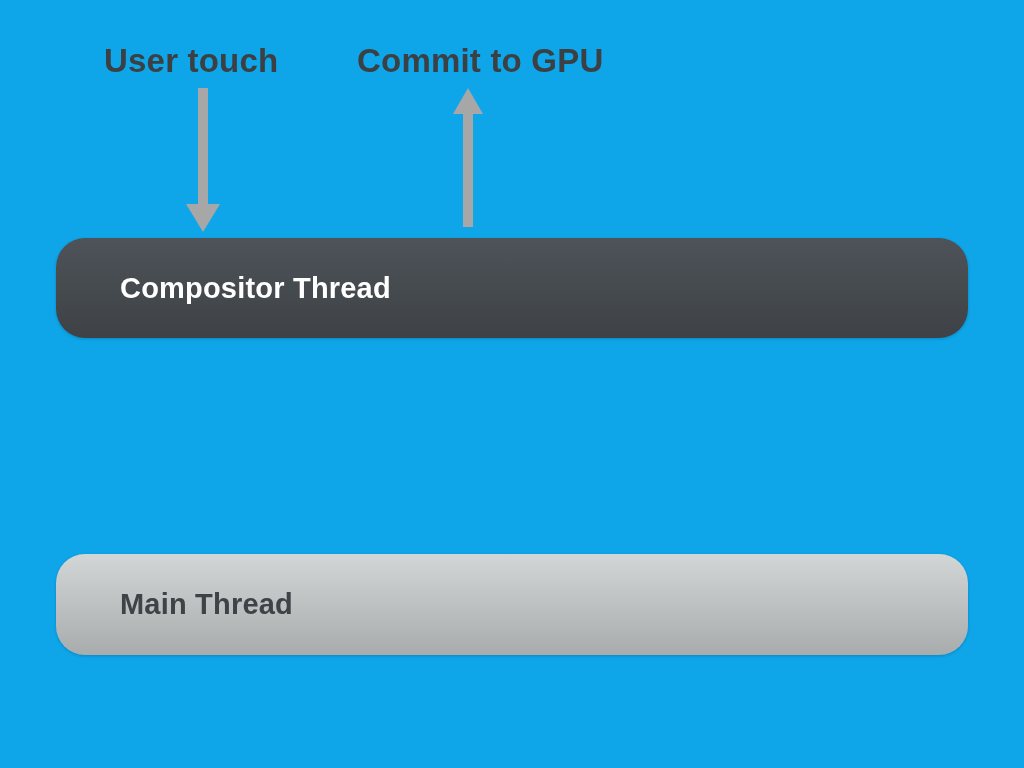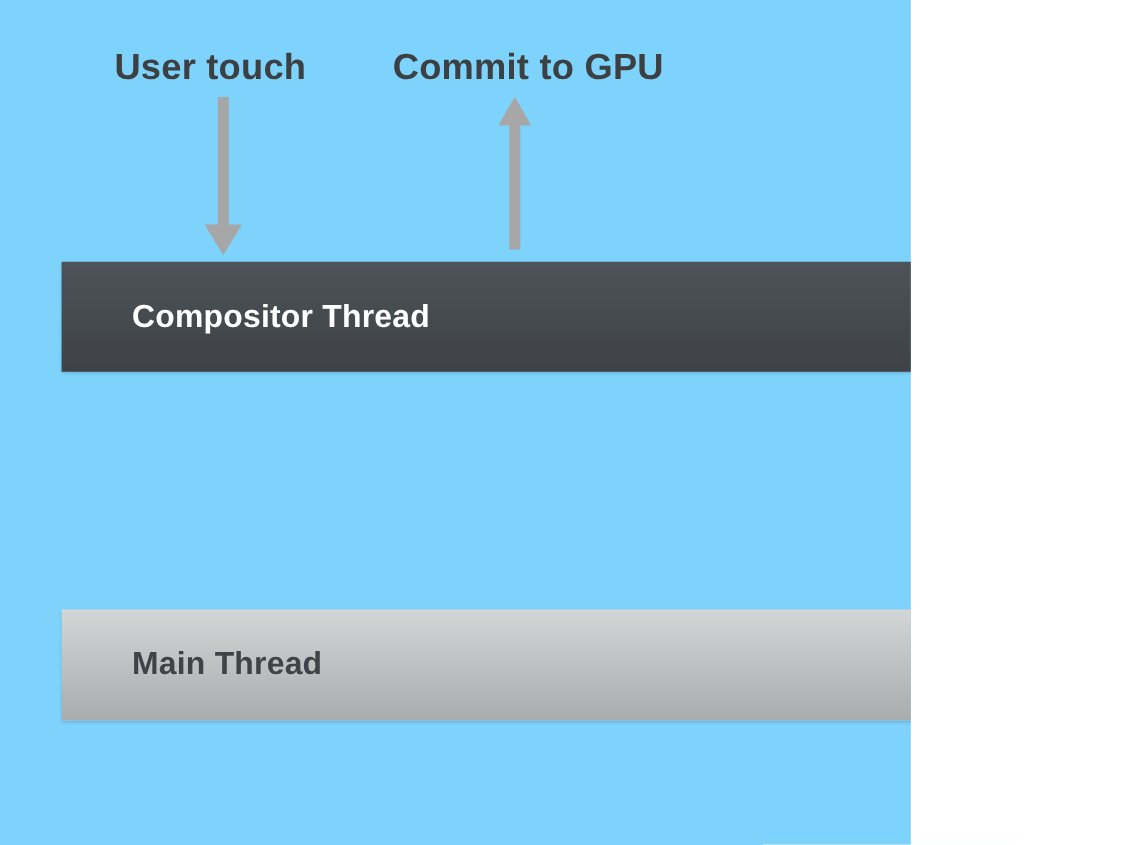--- a/index.html
+++ b/index.html
@@ -3,23 +3,23 @@
 <meta charset="utf-8">
 <style>
   html, body {
     margin: 0;
     padding: 0;
     background: #ffffff;
     font-family: "Liberation Sans", "DejaVu Sans", sans-serif;
   }
   .stage {
     position: relative;
-    width: 828px;
+    width: 1024px;
     height: 768px;
-    background: #7dd3fc;
+    background: #0ea5e9;
     overflow: hidden;
   }
   .flow-label {
     position: absolute;
     top: 42px;
     font-size: 33px;
     font-weight: 700;
     color: #3c4043;
     letter-spacing: 0.2px;
     white-space: nowrap;
@@ -32,20 +32,21 @@
   }
   .arrow.down { left: 185px; }
   .arrow.up   { left: 450px; }
   .thread-bar {
     position: absolute;
     left: 56px;
     width: 912px;
     display: flex;
     align-items: center;
     box-shadow: 0 1px 3px rgba(0,0,0,0.18);
+    border-radius: 29px;
   }
   .thread-bar .bar-label {
     font-size: 29px;
     font-weight: 700;
     padding-left: 64px;
     letter-spacing: 0.2px;
     white-space: nowrap;
   }
   .thread-bar.compositor {
     top: 238px;

